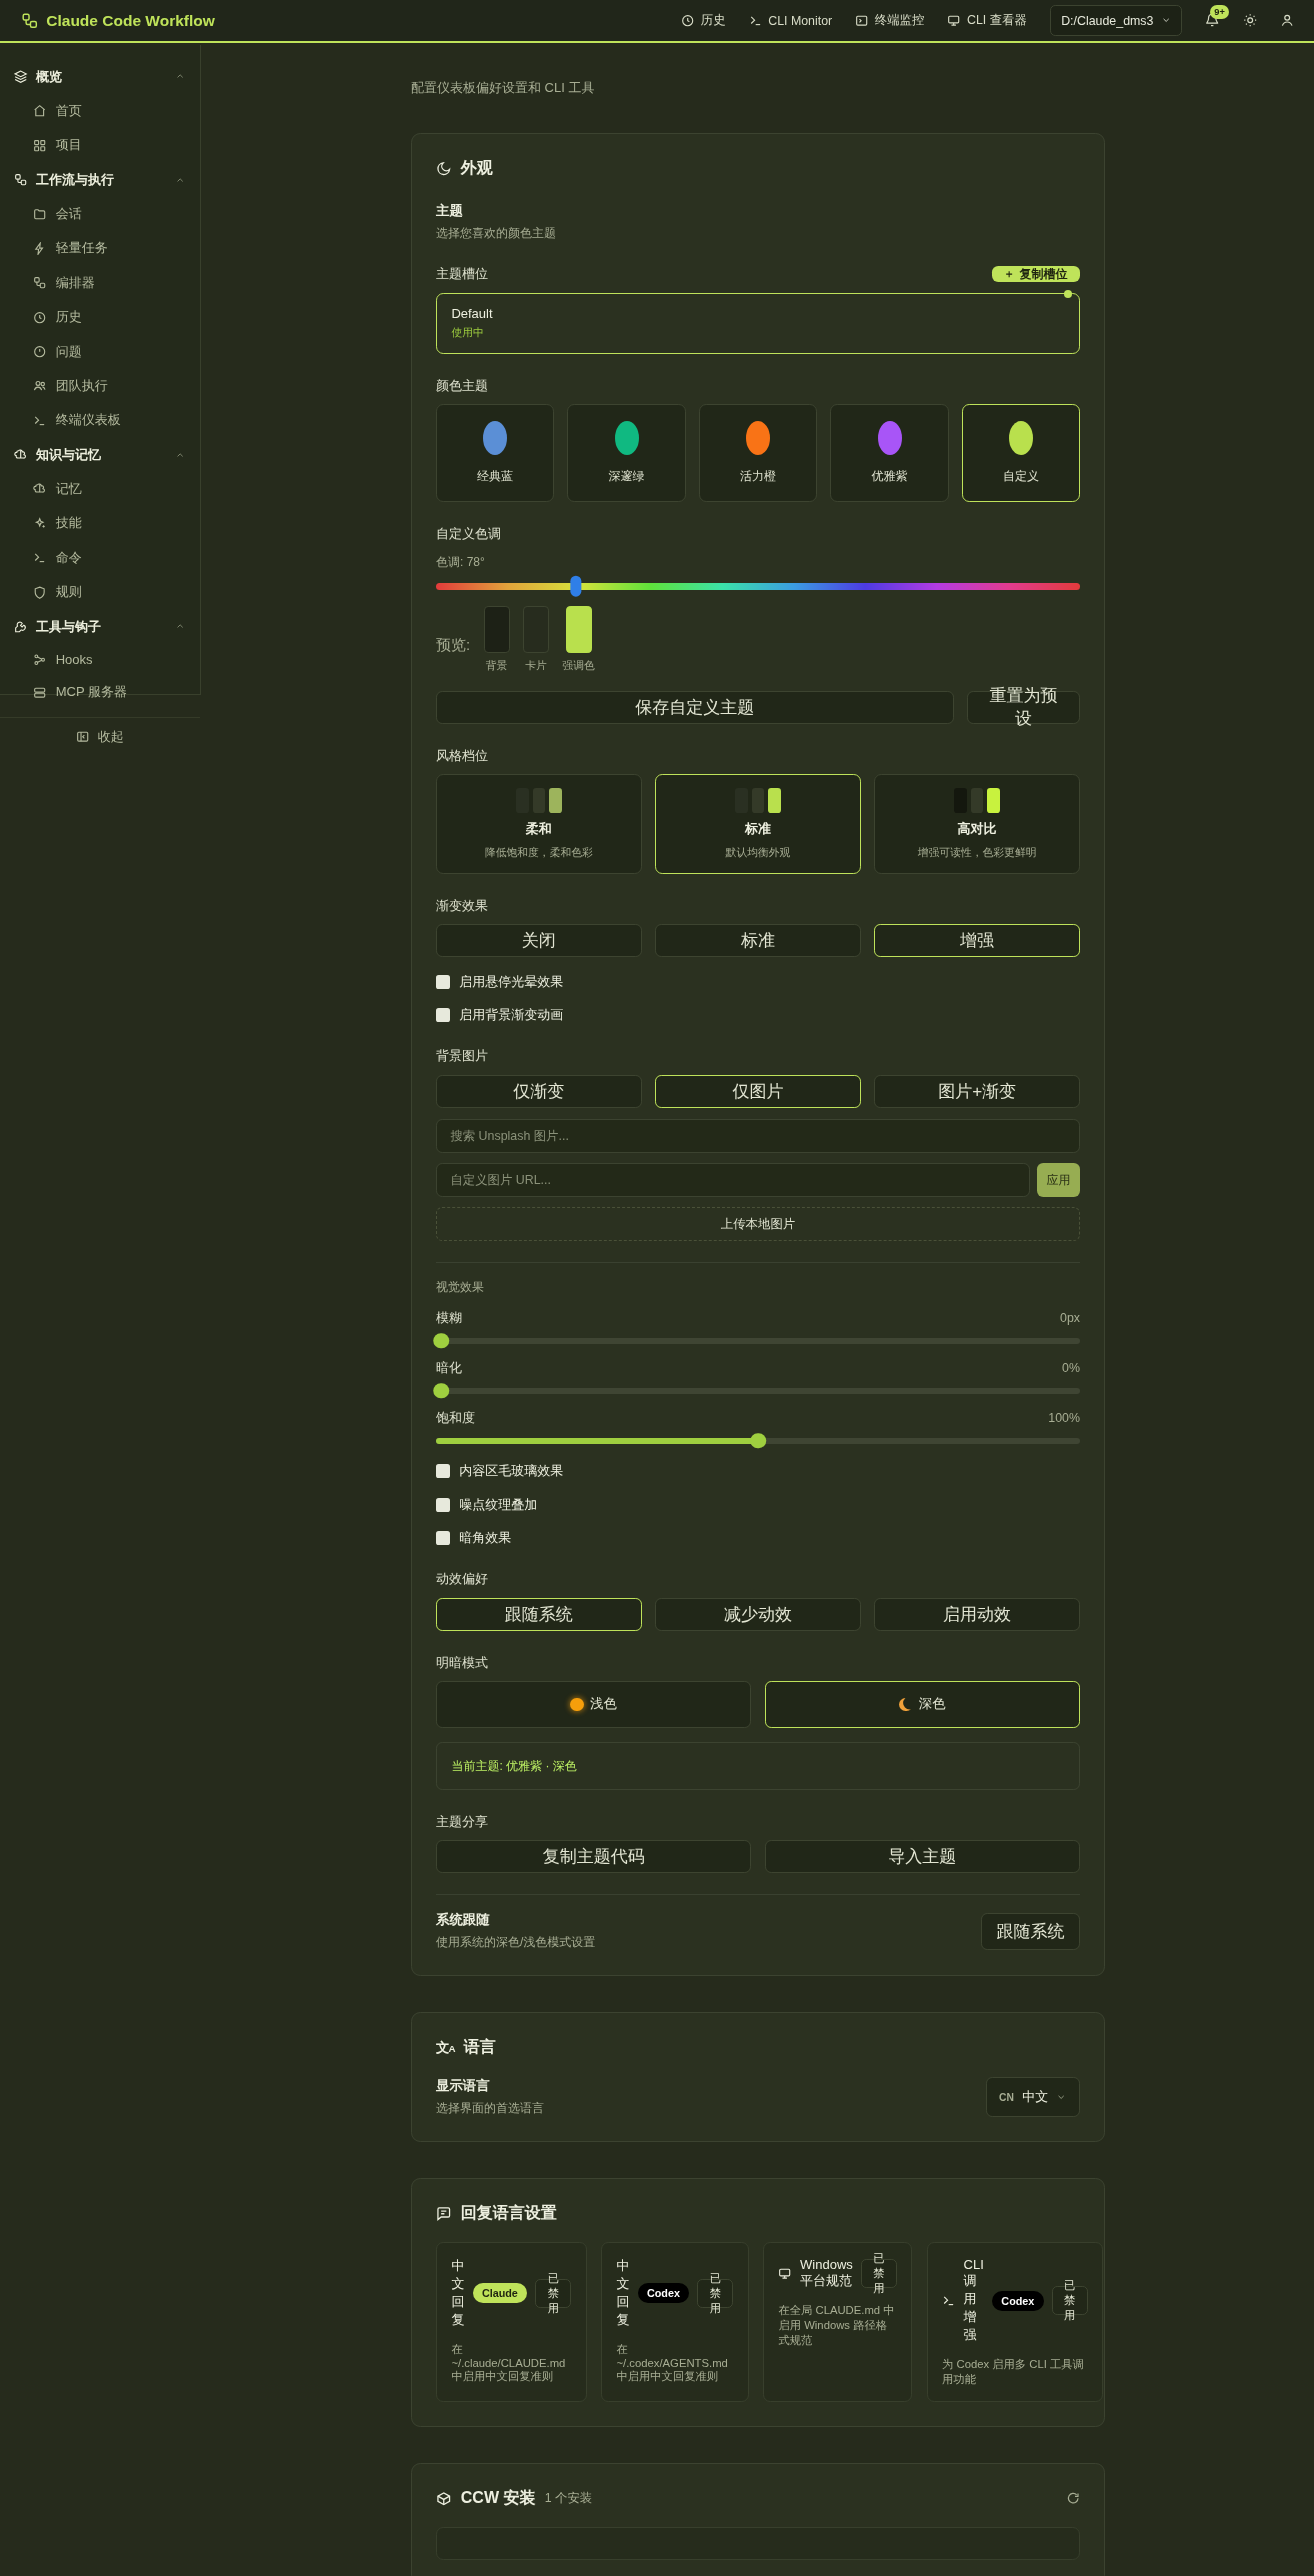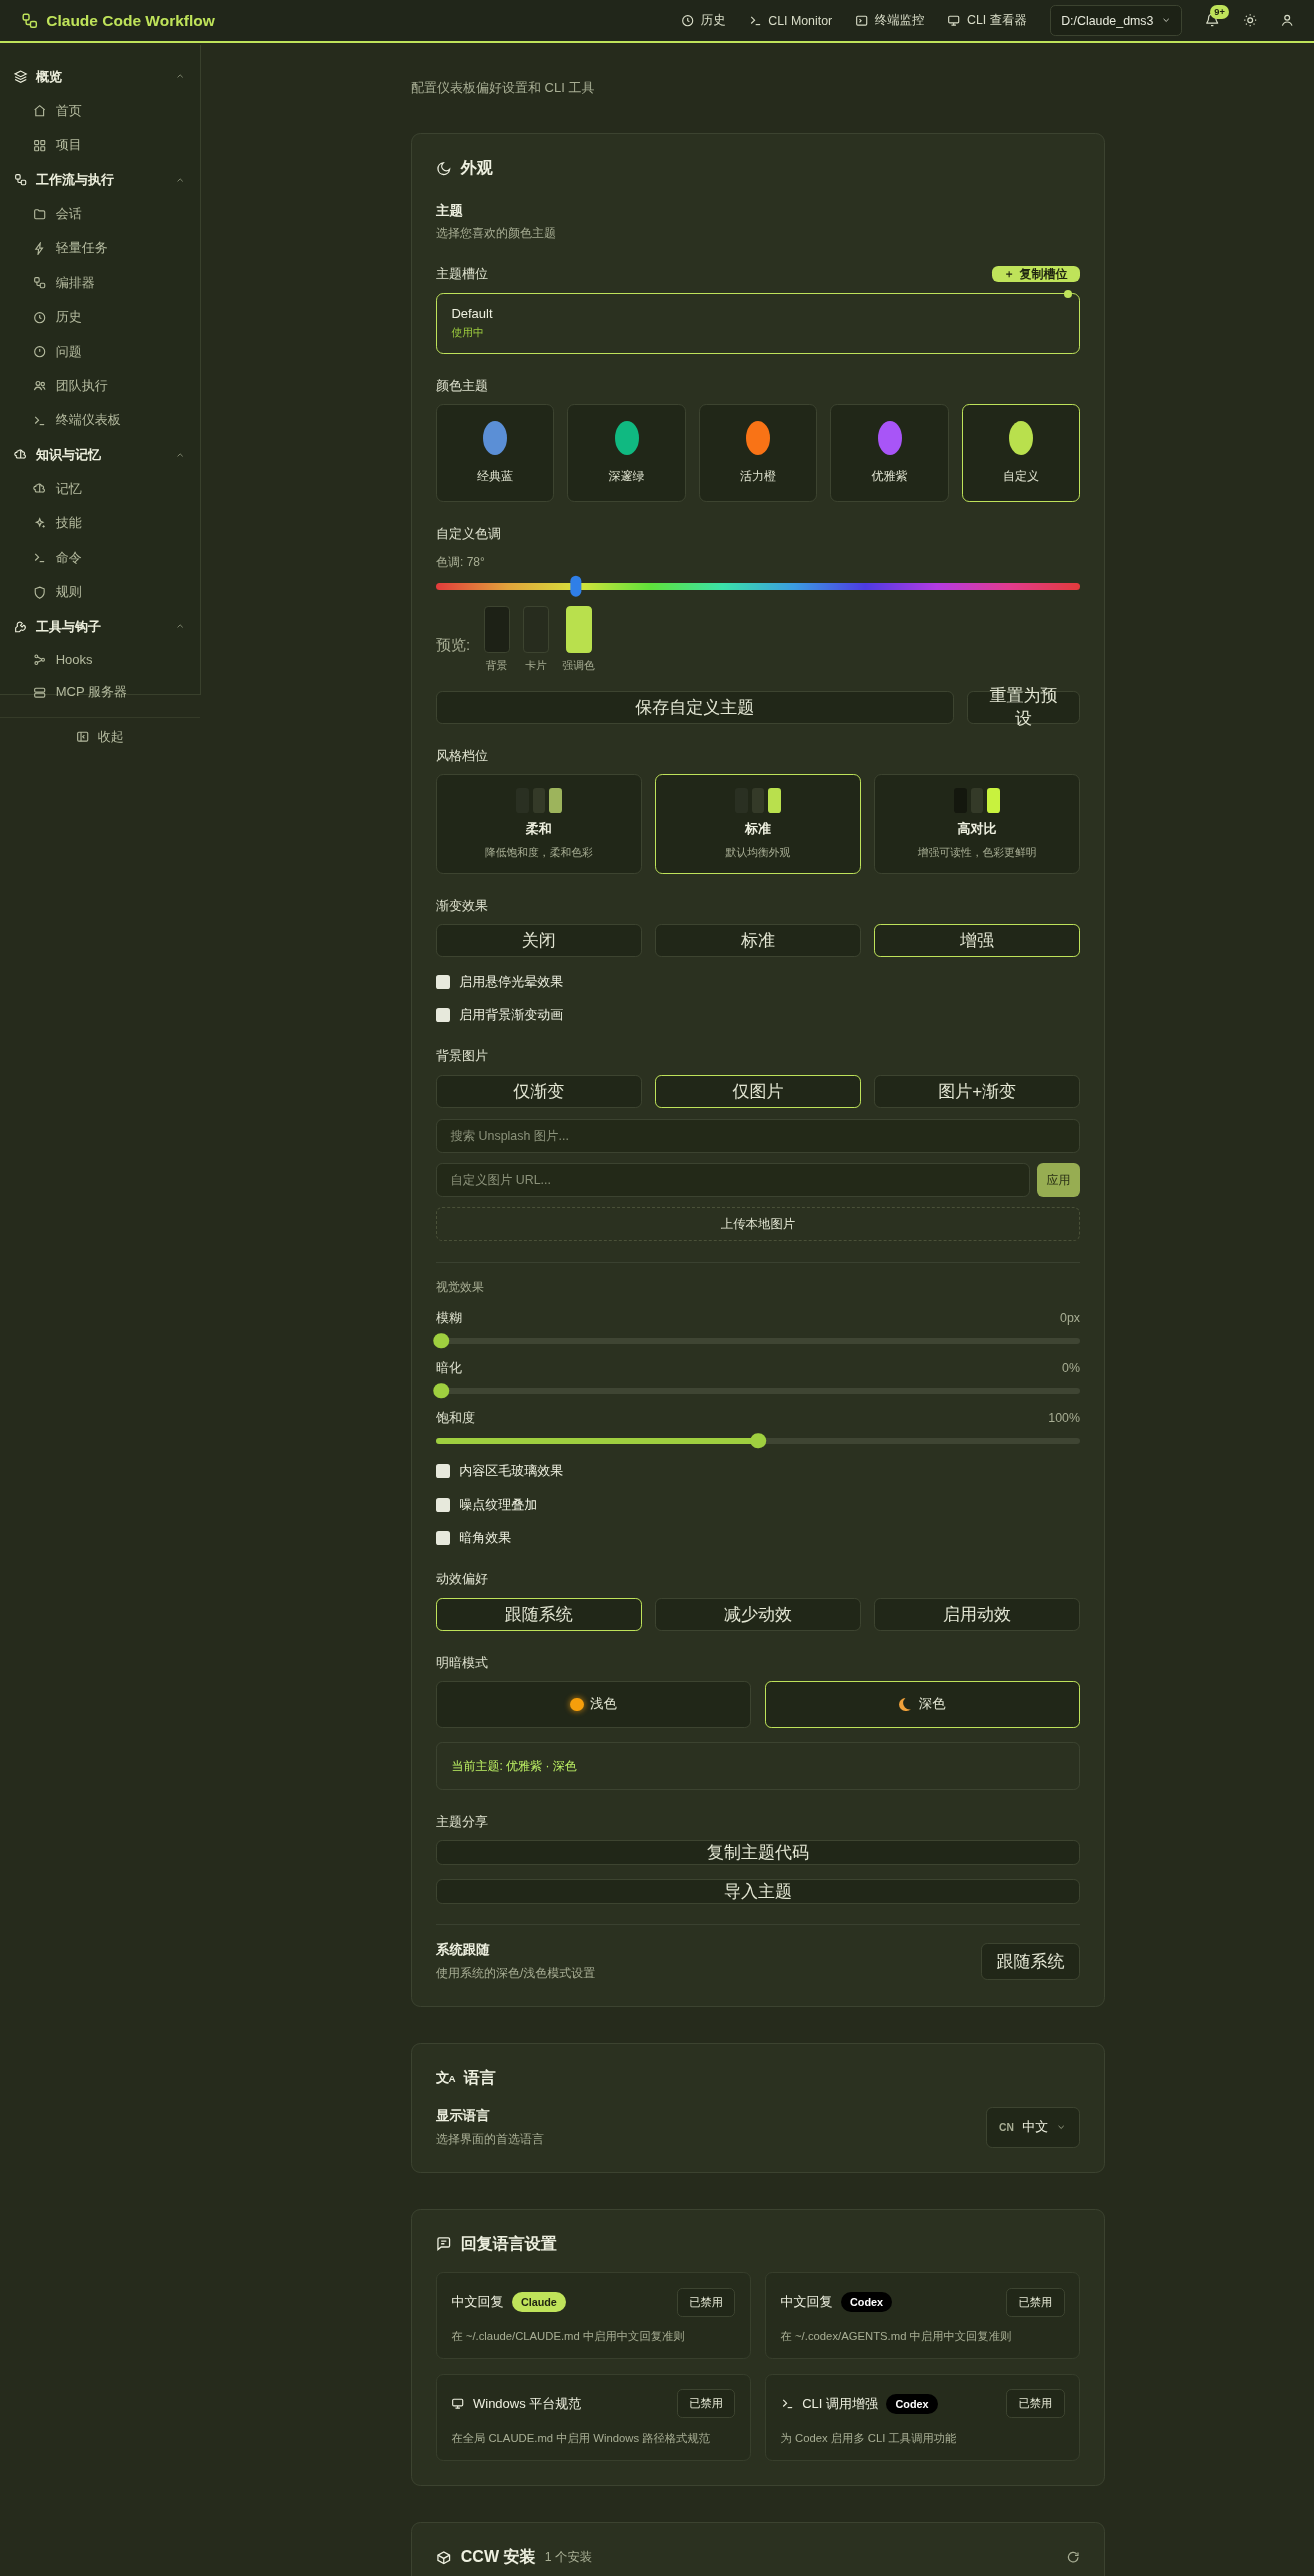--- a/index.html
+++ b/index.html
@@ -111,21 +111,21 @@
   .mode-btn { height:47px; font-size:13.4px; }
   .info-box { border:0.5px solid #3c4330; border-radius:6.2px; padding:14.4px; color:#bef264; font-size:12px; margin-top:14.4px; }
 
   
   .lang-select { display:flex; align-items:center; gap:8.2px; background:#212718; border:0.5px solid #3d4430;
     border-radius:6.2px; padding:10.3px 12.4px; font-size:13px; cursor:pointer; }
   .lang-cn { font-size:10.3px; color:#a8ae94; font-weight:bold; }
   .txt-icon { font-weight:bold; font-size:13.4px; letter-spacing:-1px; }
 
   
-  .reply-grid { display:grid; grid-template-columns:1fr 1fr; gap:14.4px; margin-top:17.5px; }
+  .reply-grid { display:grid; grid-template-columns:1fr 1fr 1fr 1fr; gap:14.4px; margin-top:17.5px; }
   .reply-card { background:#262c1c; border:0.5px solid #383f2c; border-radius:7.2px; padding:14.4px; }
   .reply-top { display:flex; align-items:center; gap:8.2px; }
   .pill-lime { background:#bfe35a; color:#1f2410; font-weight:bold; font-size:10.8px; border-radius:515px; padding:4.1px 9.3px; }
   .pill-purple { background:#000000; color:#fff; font-weight:bold; font-size:10.8px; border-radius:515px; padding:4.1px 9.3px; }
   .btn-sm { margin-left:auto; background:#212718; border:0.5px solid #3d4430; border-radius:5.2px;
     height:29px; padding:0 11.3px; display:flex; align-items:center; gap:5.2px; color:#e3e6d3; font-size:11.3px; cursor:pointer; }
   .reply-desc { margin-top:12.4px; color:#a8ae94; font-size:11.3px; }
 
   
   .install-box { background:#262c1c; border:0.5px solid #383f2c; border-radius:7.2px; padding:15.5px; margin-top:17.5px; }
@@ -673,21 +673,21 @@
       </button>
       <button class="btn mode-btn sel">
         <span class="crescent"></span>
         <span>深色</span>
       </button>
     </div>
 
     <div class="info-box">当前主题: 优雅紫 · 深色</div>
 
     <div class="lbl-n sec-gap">主题分享</div>
-    <div class="btn-row" style="margin-top:9.3px;flex-direction:column;">
+    <div class="btn-row" style="margin-top:9.3px;">
       <button class="btn">
             <span>复制主题代码</span>
           </button>
       <button class="btn">
             <span>导入主题</span>
           </button>
     </div>
 
     <div class="divider"></div>
     <div class="row">

